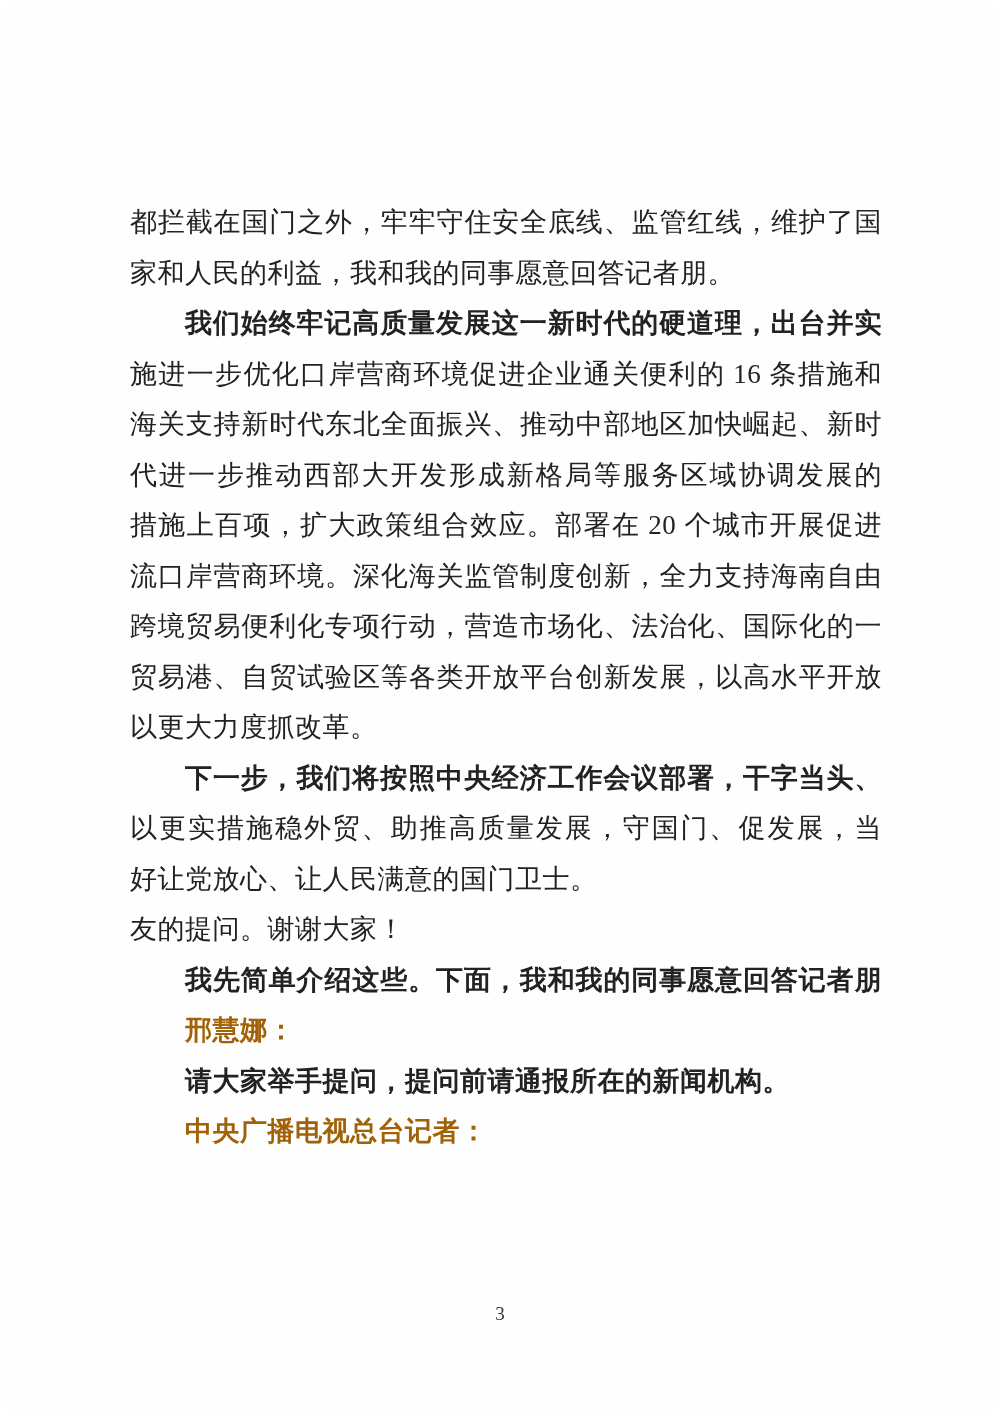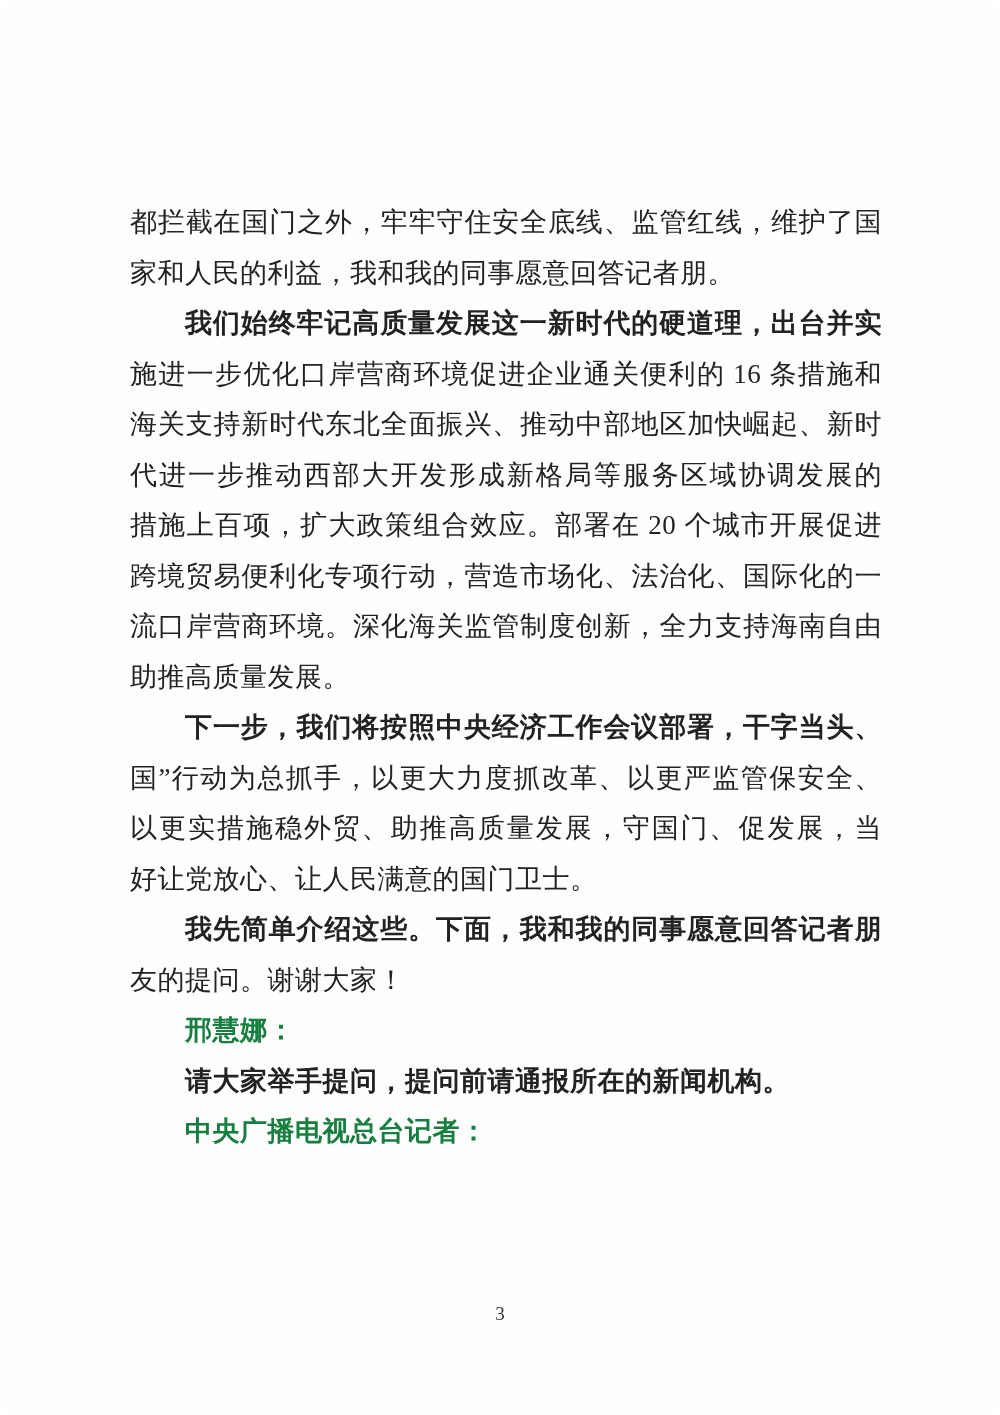--- a/index.html
+++ b/index.html
@@ -38,21 +38,21 @@
   }
   .line.stretch {
     text-align-last: justify;
   }
   .line.indent {
     padding-left: 55px;
     font-weight: bold;
   }
   .line.bold {
     font-weight: 700;
-    color: #15803d;
+    color: #a16207;
   }
   .page-footer {
     position: absolute;
     left: 0;
     top: 1303px;
     width: 100%;
     text-align: center;
     font-size: 19px;
     color: #333333;
   }
@@ -64,29 +64,29 @@
 
   <div class="doc-body">
 
   <div class="line stretch">都拦截在国门之外，牢牢守住安全底线、监管红线，维护了国</div>
       <div class="line">家和人民的利益，我和我的同事愿意回答记者朋。</div>
       <div class="line indent stretch">我们始终牢记高质量发展这一新时代的硬道理，出台并实</div>
       <div class="line stretch">施进一步优化口岸营商环境促进企业通关便利的 16 条措施和</div>
       <div class="line stretch">海关支持新时代东北全面振兴、推动中部地区加快崛起、新时</div>
       <div class="line stretch">代进一步推动西部大开发形成新格局等服务区域协调发展的</div>
       <div class="line stretch">措施上百项，扩大政策组合效应。部署在 20 个城市开展促进</div>
+      <div class="line stretch">流口岸营商环境。深化海关监管制度创新，全力支持海南自由</div>
       <div class="line stretch">跨境贸易便利化专项行动，营造市场化、法治化、国际化的一</div>
-      <div class="line stretch">流口岸营商环境。深化海关监管制度创新，全力支持海南自由</div>
-      <div class="line">助推高质量发展。</div>
+      <div class="line stretch">贸易港、自贸试验区等各类开放平台创新发展，以高水平开放</div>
+      <div class="line">以更大力度抓改革。</div>
       <div class="line indent stretch">下一步，我们将按照中央经济工作会议部署，干字当头、</div>
-      <div class="line stretch">国”行动为总抓手，以更大力度抓改革、以更严监管保安全、</div>
       <div class="line stretch">以更实措施稳外贸、助推高质量发展，守国门、促发展，当</div>
       <div class="line">好让党放心、让人民满意的国门卫士。</div>
+      <div class="line">友的提问。谢谢大家！</div>
       <div class="line indent stretch">我先简单介绍这些。下面，我和我的同事愿意回答记者朋</div>
-      <div class="line">友的提问。谢谢大家！</div>
       <div class="line indent bold">邢慧娜：</div>
       <div class="line indent">请大家举手提问，提问前请通报所在的新闻机构。</div>
       <div class="line indent bold">中央广播电视总台记者：</div>
     </div>
 
   <div class="page-footer">3</div>
 
 </div>
 
 </body></html>

